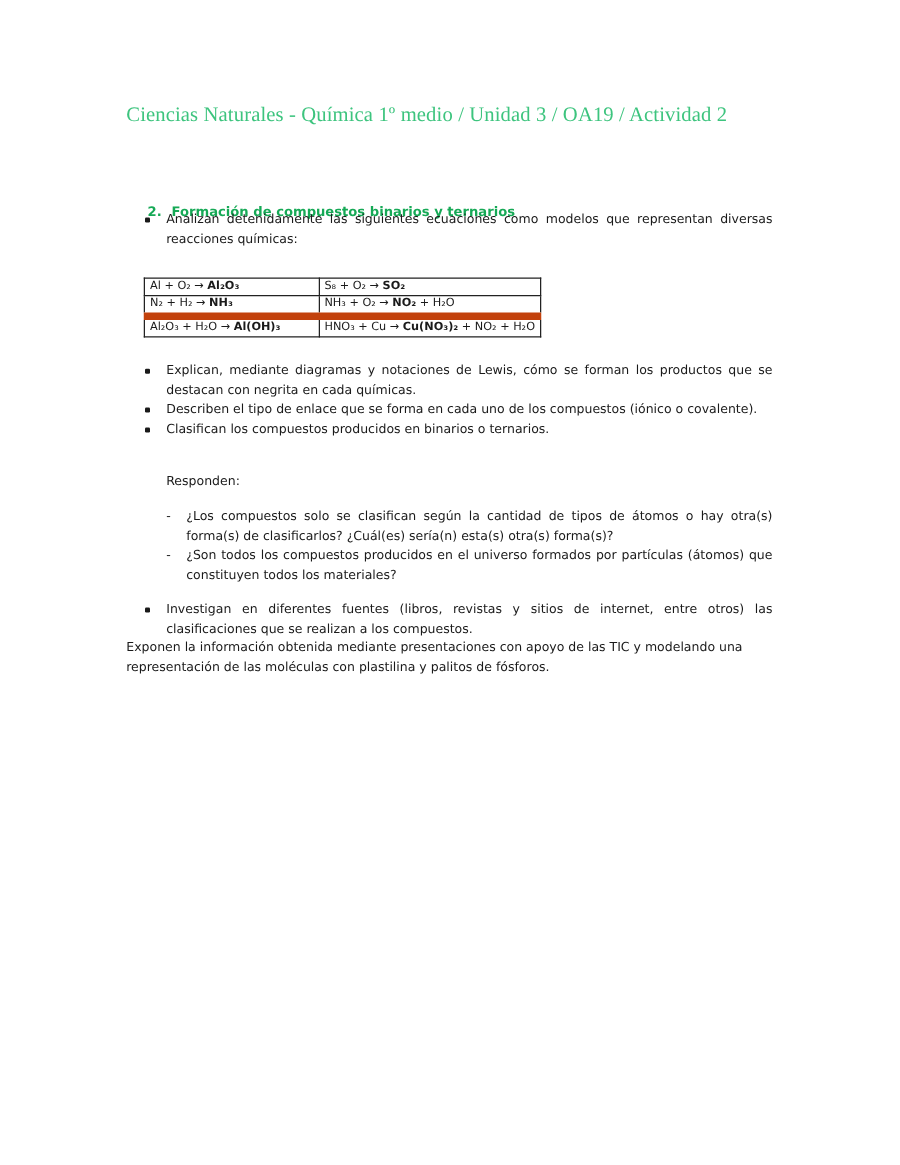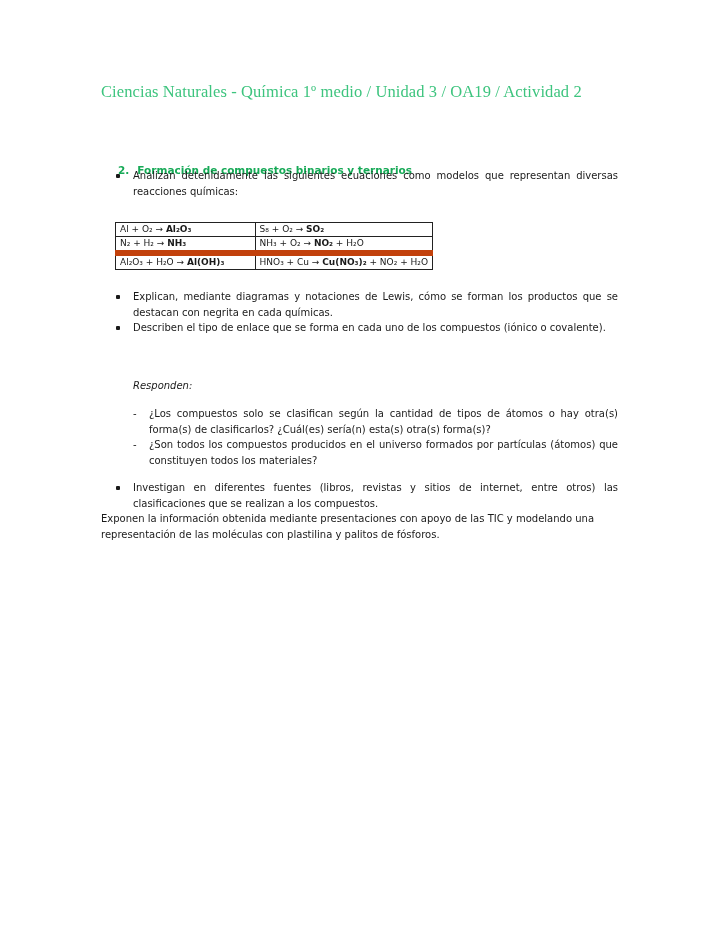--- a/index.html
+++ b/index.html
@@ -88,21 +88,20 @@
     }
     table.eq-table tr.thick-top td {
       border-top: 6px solid #c2410c;
     }
     table.eq-table td.c1 { width: 172px; }
     .eq b { font-weight: bold; }
     .responden {
       position: absolute;
       left: 133px;
       top: 378px;
-      font-style: italic;
     }
     .dash-block {
       position: absolute;
       left: 133px;
       width: 485px;
       top: 406px;
     }
     .closing {
       position: absolute;
       left: 101px;
@@ -136,20 +135,21 @@
   <tr class="thick-top">
     <td class="c1 eq"><span>Al₂O₃ + H₂O → </span><b>Al(OH)₃</b></td>
     <td class="eq"><span>HNO₃ + Cu → </span><b>Cu(NO₃)₂</b><span> + NO₂ + H₂O</span></td>
   </tr>
 </tbody>
   </table>
 
 <div class="bullet-block text" style="top:289px;">
   <div class="bullet-item">Explican, mediante diagramas y notaciones de Lewis, cómo se forman los productos que se destacan con negrita en cada químicas.</div>
   <div class="bullet-item">Describen el tipo de enlace que se forma en cada uno de los compuestos (iónico o covalente).</div>
+  <div class="bullet-item">Clasifican los compuestos producidos en binarios o ternarios.</div>
 </div>
 
 <div class="responden text">Responden:</div>
 
 <div class="dash-block text">
   <div class="dash-item">
     <span class="dash">-</span>
     <span>¿Los compuestos solo se clasifican según la cantidad de tipos de átomos o hay otra(s) forma(s) de clasificarlos? ¿Cuál(es) sería(n) esta(s) otra(s) forma(s)?</span>
   </div>
   <div class="dash-item">

